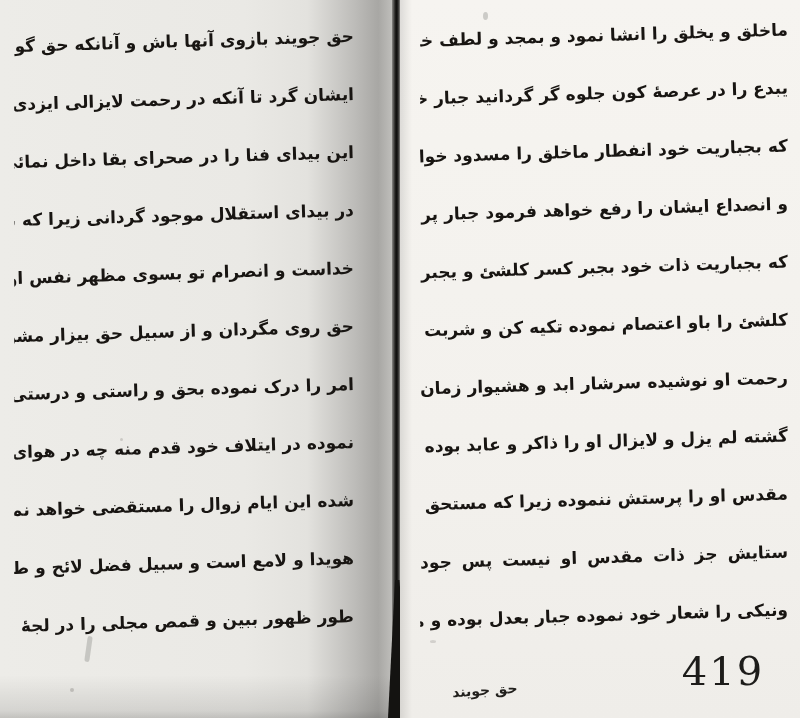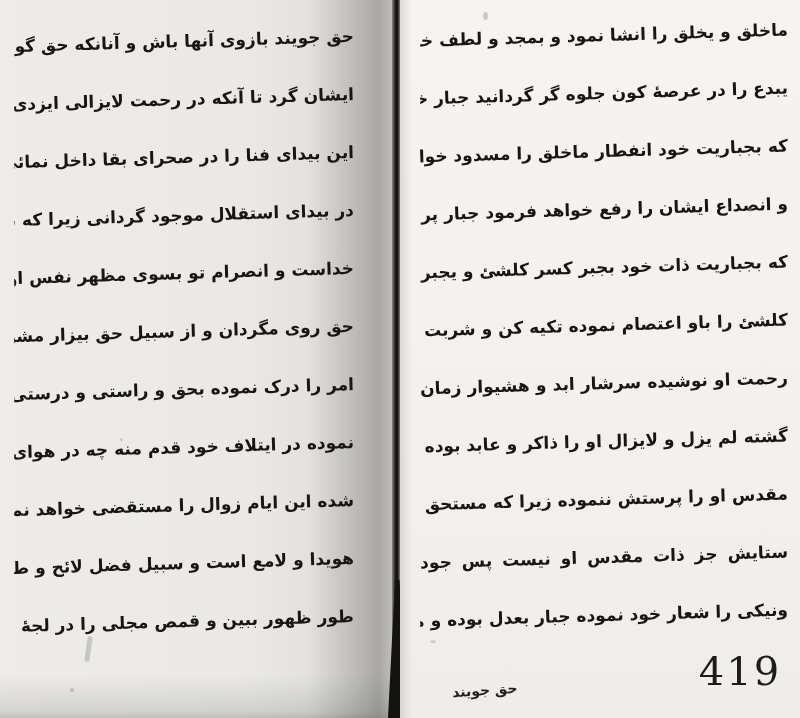--- a/index.html
+++ b/index.html
@@ -43,21 +43,21 @@
     transform:rotate(-1.7deg);
   }
   .line-with-marker{
     display:flex;justify-content:space-between;align-items:center;
     text-align:right;text-align-last:right;
   }
   
   .page-number{
     position:absolute;left:278px;top:648px;width:90px;
     font-family:"DejaVu Serif",serif;font-weight:normal;
-    font-size:40px;color:#1d1c1a;letter-spacing:2px;direction:ltr;text-align:center;margin-left:17px;
+    font-size:40px;color:#1d1c1a;letter-spacing:2px;direction:ltr;text-align:center;
   }
   .catchword{
     position:absolute;left:52px;top:682px;
     font-size:14px;font-weight:bold;color:#22201d;
     transform:rotate(-4deg);
   }
   
   .speck{position:absolute;background:#9a9894;border-radius:50%;}
   .speck.s1{left:86px;top:636px;width:5px;height:26px;border-radius:3px;opacity:.45;transform:rotate(8deg);}
   .speck.s2{left:70px;top:688px;width:4px;height:4px;opacity:.5;}

